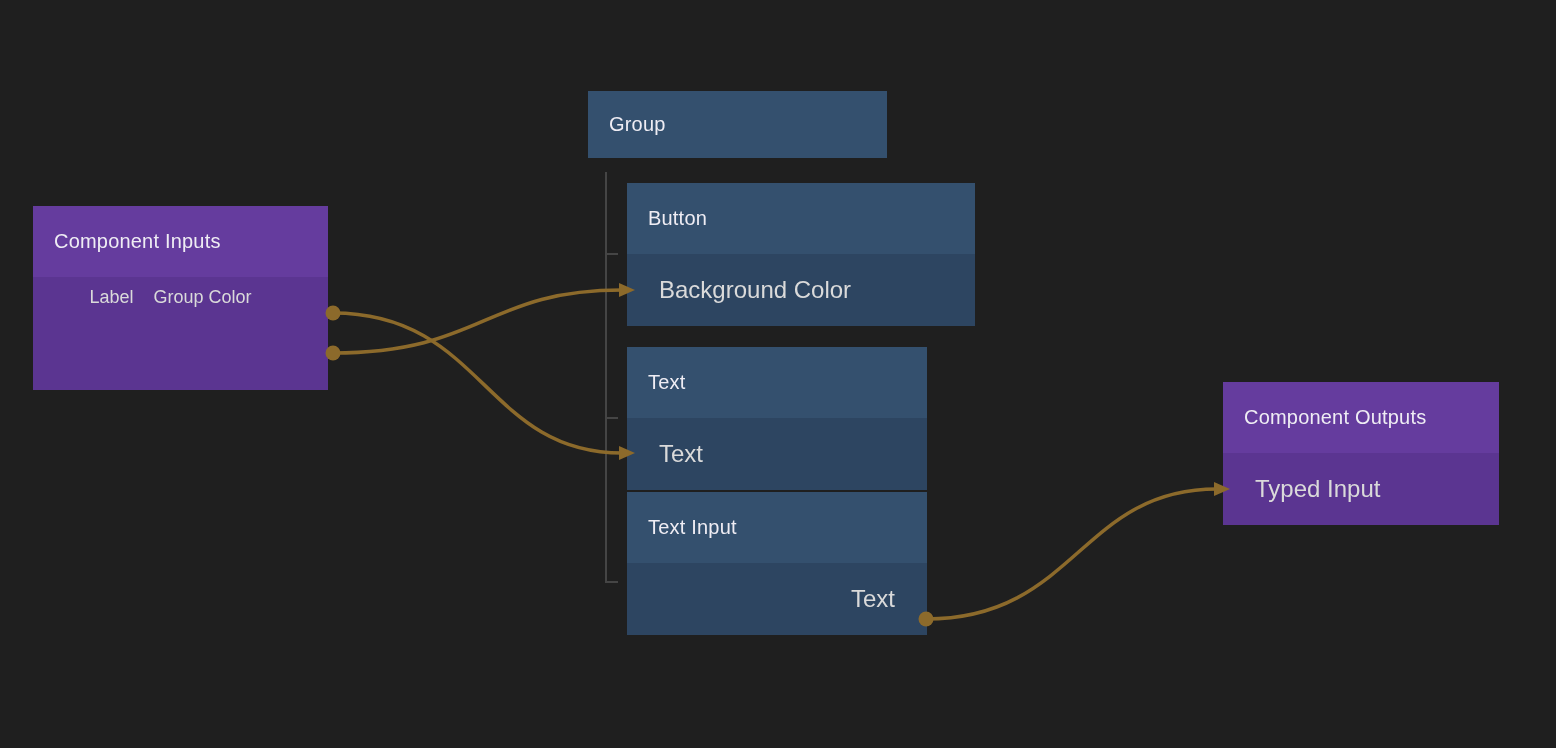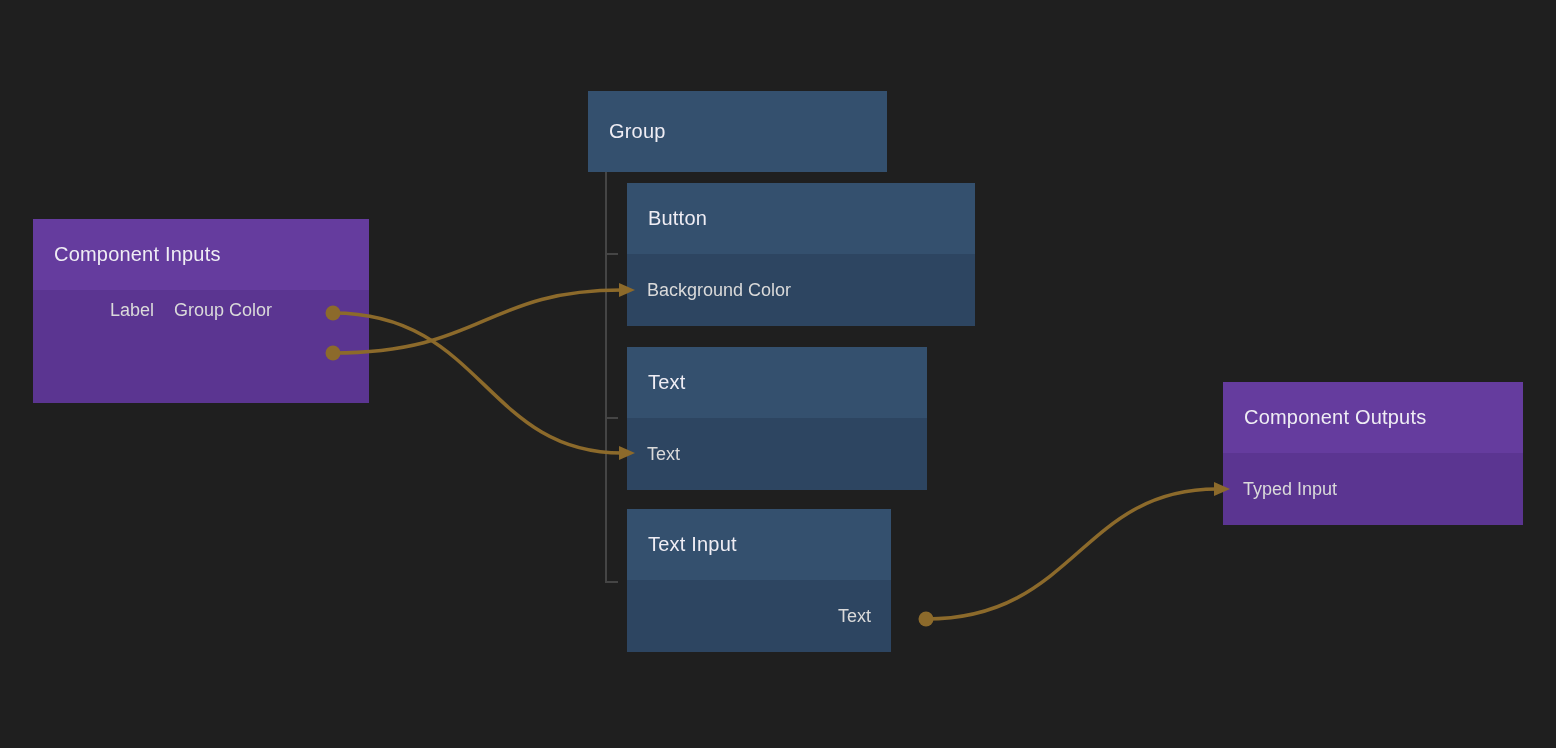--- a/index.html
+++ b/index.html
@@ -23,44 +23,44 @@
   .canvas { position: relative; width: 1556px; height: 748px; background: var(--background); }
 
   .node { position: absolute; }
   .node-header {
     height: 71px; display: flex; align-items: center;
     padding: 0 21px; font-size: 20px; color: var(--title-text);
     letter-spacing: 0.2px;
   }
   .node-row {
     height: 72px; display: flex; align-items: center;
-    padding: 0 20px; font-size: 18px; color: var(--row-text);
+    padding: 0 32px; font-size: 24px; color: var(--row-text);
   }
   .purple .node-header { background: var(--purple-header); }
   .purple .node-body, .purple.node .node-row { background: var(--purple-body); }
   .blue .node-header { background: var(--blue-header); }
   .blue .node-body, .blue.node .node-row { background: var(--blue-body); }
 
   .node-body { display: flex; flex-direction: row; justify-content: center; }
 
   .port-row {
     height: 40px; display: flex; align-items: center; justify-content: flex-end;
     padding-right: 20px; font-size: 18px; color: var(--row-text);
   }
   .row-right { justify-content: flex-end; }
 
   
-  #n-component-inputs  { left: 33px;   top: 219px; width: 336px; }
+  #n-component-inputs  { left: 33px;   top: 206px; width: 295px; }
   #n-component-inputs .node-body { height: 113px; }
   #n-group             { left: 588px;  top: 91px;  width: 299px; }
-  #n-group .node-header { height: 81px; }
+  #n-group .node-header { height: 67px; }
   #n-button            { left: 627px;  top: 183px; width: 348px; }
   #n-text              { left: 627px;  top: 347px; width: 300px; }
-  #n-text-input        { left: 627px;  top: 509px; width: 264px; }
-  #n-component-outputs { left: 1223px; top: 382px; width: 300px; }
+  #n-text-input        { left: 627px;  top: 492px; width: 300px; }
+  #n-component-outputs { left: 1223px; top: 382px; width: 276px; }
 
   #wires {
     position: absolute; left: 0; top: 0; width: 1556px; height: 748px;
     pointer-events: none; z-index: 5;
   }
 </style>
 </head>
 <body>
 
 <div class="canvas">

